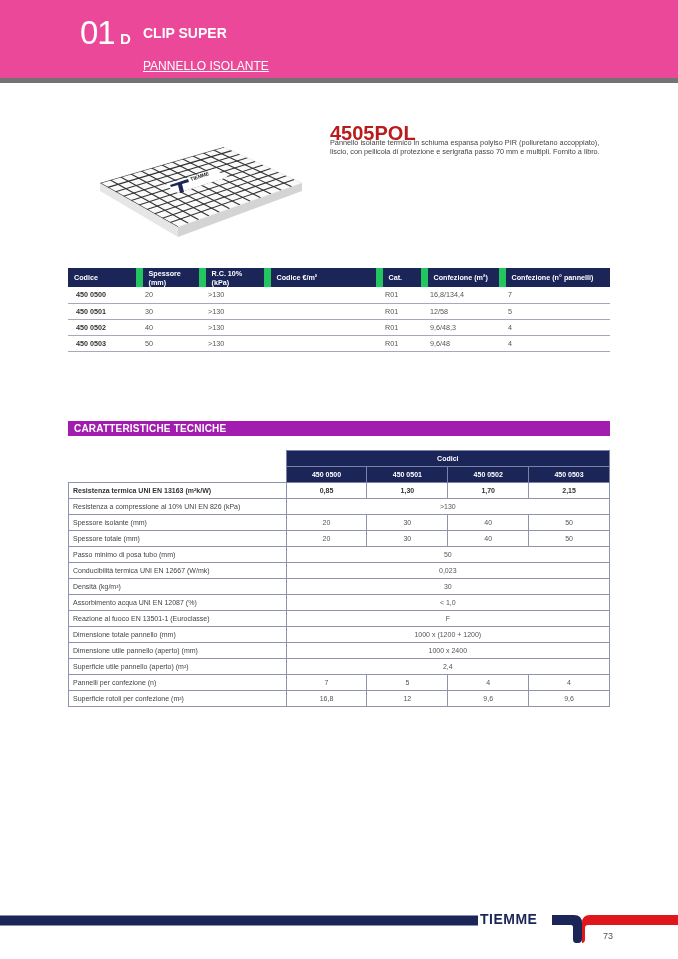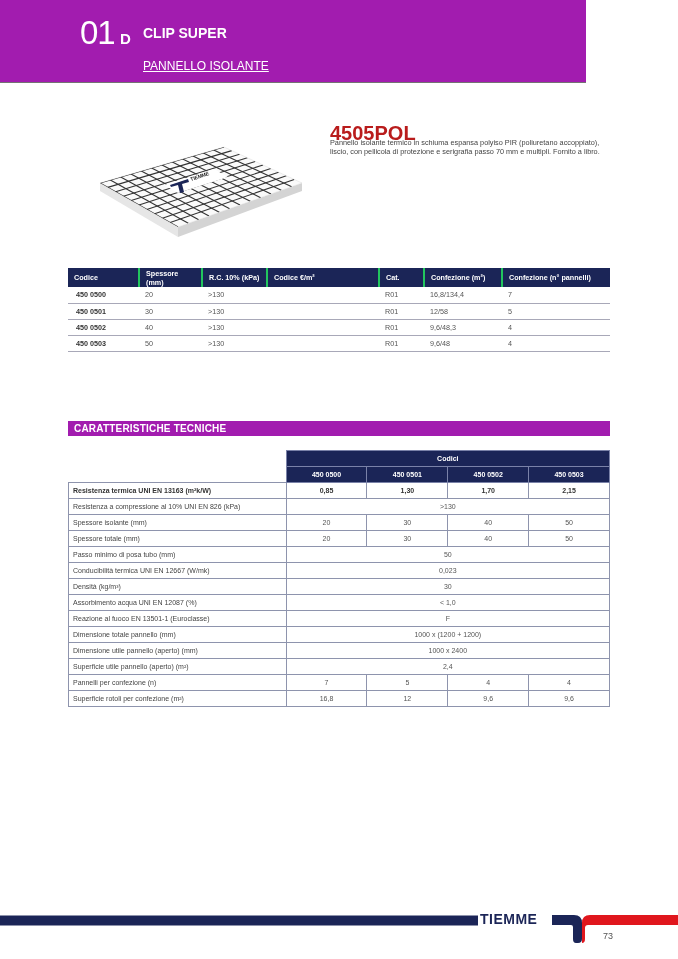--- a/index.html
+++ b/index.html
@@ -1,32 +1,32 @@
 <!DOCTYPE html>
 <html><head>
 <meta charset="utf-8">
 <style>
   * { margin: 0; padding: 0; box-sizing: border-box; }
   html, body { width: 678px; height: 959px; background: #ffffff; overflow: hidden; }
   body { position: relative; font-family: "Liberation Sans", "DejaVu Sans", sans-serif; color: #333; }
 
-  .header { position: absolute; left: 0; top: 0; width: 586px; height: 83px; background: #a21caf; border-bottom: 1px solid #737373; }
+  .header { position: absolute; left: 0; top: 0; width: 678px; height: 83px; background: #ec4899; border-bottom: 5px solid #737373; }
   .header .num { position: absolute; left: 80px; top: 14px; font-size: 33px; color: #fff; font-weight: normal; letter-spacing: -1px; }
   .header .sub { position: absolute; left: 120px; top: 30px; font-size: 15px; color: #fff; font-weight: bold; }
   .header .title { position: absolute; left: 143px; top: 25px; font-size: 14px; color: #fff; font-weight: bold; }
   .header .subtitle { position: absolute; left: 143px; top: 59px; font-size: 12px; color: #fff; text-decoration: underline; }
 
   .product-img { position: absolute; left: 96px; top: 145px; width: 210px; height: 100px; }
 
   .prod-code { position: absolute; left: 330px; top: 122px; font-size: 20px; font-weight: bold; color: #b91c1c; }
   .prod-desc { position: absolute; left: 330px; top: 138px; width: 272px; font-size: 7.3px; line-height: 9.3px; color: #444; }
 
   table { border-collapse: collapse; }
   .t1 { position: absolute; left: 68px; top: 268px; width: 542px; font-size: 7.2px; }
-  .t1 th { background: #1b2557; color: #fff; text-align: left; font-weight: bold; height: 19px; padding: 0 6px; border-left: 2px solid #22c55e; }
+  .t1 th { background: #1b2557; color: #fff; text-align: left; font-weight: bold; height: 19px; padding: 0 6px; border-left: 7px solid #22c55e; }
   .t1 th:first-child { border-left: none; margin-top: 16px; }
   .t1 td { height: 16px; padding: 0 6px; color: #555; border-bottom: 1.5px solid #a8a8b8; }
   .t1 td.code { font-weight: bold; color: #333; padding-left: 8px; }
 
   .section-bar { position: absolute; left: 68px; top: 421px; width: 542px; height: 15px; background: #a21caf; color: #fff; font-size: 10px; font-weight: bold; padding-left: 6px; line-height: 15px; letter-spacing: 0.2px; }
 
   .t2 { position: absolute; left: 68px; top: 450px; width: 542px; font-size: 7px; }
   .t2 td, .t2 th { height: 16px; border: 1px solid #8e94ad; }
   .t2 th { background: #1b2557; color: #fff; font-weight: bold; text-align: center; border-color: #7a82a8; }
   .t2 th.blank { background: #fff; border: none; }

